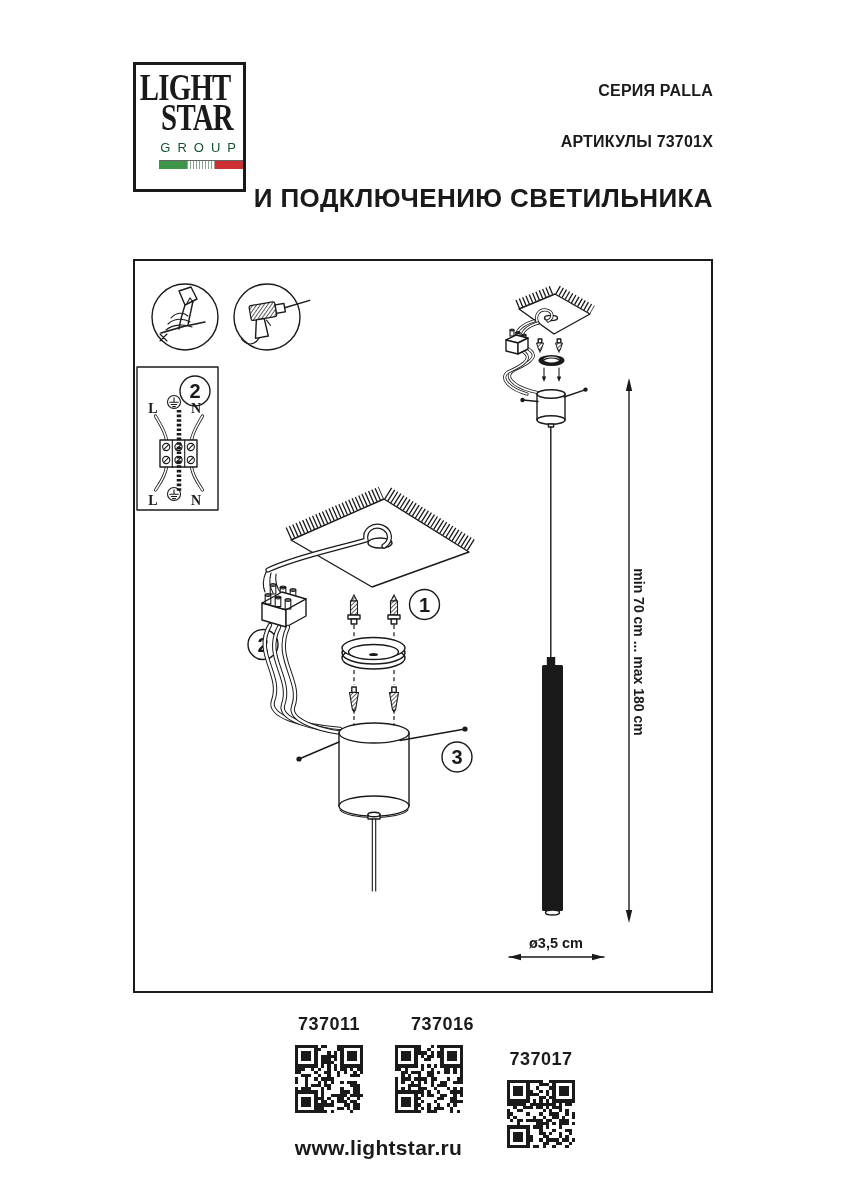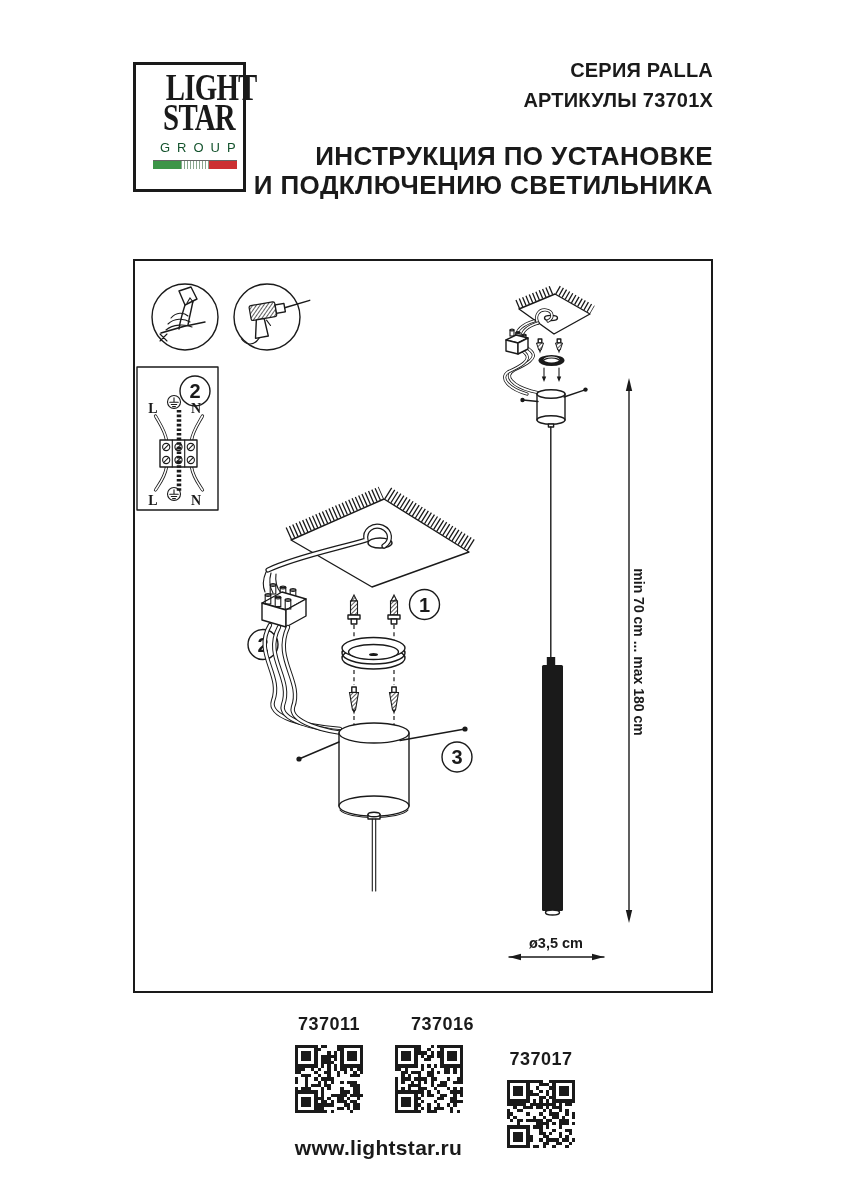--- a/index.html
+++ b/index.html
@@ -2,32 +2,32 @@
 <html><head>
 <meta charset="utf-8">
 <style>
   html,body{margin:0;padding:0;background:#e8e8e8;}
   .page{position:relative;width:848px;height:1200px;background:#fff;margin:0 auto;
         font-family:"Liberation Sans",sans-serif;color:#1a1a1a;overflow:hidden;}
 
   
   .logo-box{position:absolute;left:133px;top:62px;width:113px;height:130px;
             border:3px solid #1a1a1a;box-sizing:border-box;display:flex;flex-direction:column;
-            align-items:flex-start;justify-content:flex-start;padding-top:8px;padding-left:17px;}
+            align-items:flex-end;justify-content:flex-start;padding-top:8px;padding-left:17px;}
   .logo-word{font-family:"Liberation Serif",serif;font-weight:700;font-size:37px;line-height:30px;
              transform:scaleX(0.78);letter-spacing:-1px;white-space:nowrap;}
   .logo-group{font-size:13px;font-weight:400;letter-spacing:7px;text-indent:7px;margin-top:7px;color:#14532d;}
   .logo-flag{display:flex;width:84px;height:8px;margin-top:5px;border-top:1px solid #666;}
   .flag-green{flex:1;}
   .flag-mid{flex:1;background:repeating-linear-gradient(90deg,#8aa78f 0 1px,#fff 1px 3px);}
   .flag-red{flex:1;}
 
   
   .hdr{position:absolute;right:135px;top:55px;text-align:right;}
-  .hdr-main{font-size:20px;font-weight:700;line-height:30px;letter-spacing:0.2px;}
+  .hdr-main{font-size:16px;font-weight:700;line-height:30px;letter-spacing:0.2px;margin-top:21px;}
   .hdr-sub{margin-top:27px;font-size:26px;font-weight:700;line-height:29px;letter-spacing:0.4px;}
 
   
   .frame{position:absolute;left:133px;top:259px;width:580px;height:734px;
          border:2px solid #1a1a1a;box-sizing:border-box;}
   .frame svg{display:block;width:576px;height:730px;}
 
   svg text{font-family:"Liberation Sans",sans-serif;fill:#1a1a1a;}
   .digit{font-size:20px;font-weight:700;text-anchor:middle;}
   .serifLN{font-family:"Liberation Serif",serif;font-size:14px;font-weight:700;text-anchor:middle;}
@@ -68,21 +68,20 @@
       <div class="flag-green" id="flagG" style="background: rgb(61, 149, 72);"></div>
       <div class="flag-mid"></div>
       <div class="flag-red" id="flagR" style="background: rgb(204, 48, 50);"></div>
     </div>
   </div>
 
   <div class="hdr">
     <div class="hdr-main">СЕРИЯ PALLA</div>
     <div class="hdr-main">АРТИКУЛЫ 73701X</div>
     <div class="hdr-sub">
-      <div>ИНСТРУКЦИЯ ПО УСТАНОВКЕ</div>
       <div>И ПОДКЛЮЧЕНИЮ СВЕТИЛЬНИКА</div>
     </div>
   </div>
 
   <div class="frame">
   <svg viewBox="0 0 576 730">
     <defs>
       <pattern id="diag" width="3" height="3" patternUnits="userSpaceOnUse" patternTransform="rotate(45)">
         <rect width="3" height="3" fill="#fff"></rect>
         <line x1="0" y1="0" x2="0" y2="3" stroke="#1a1a1a" stroke-width="1.4"></line>

